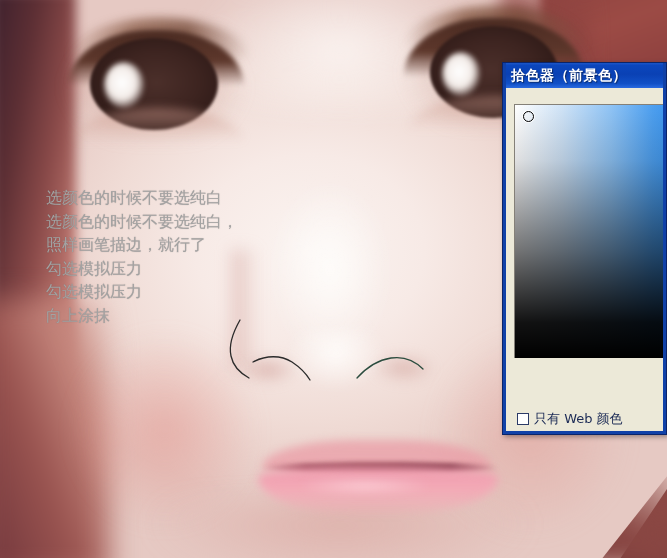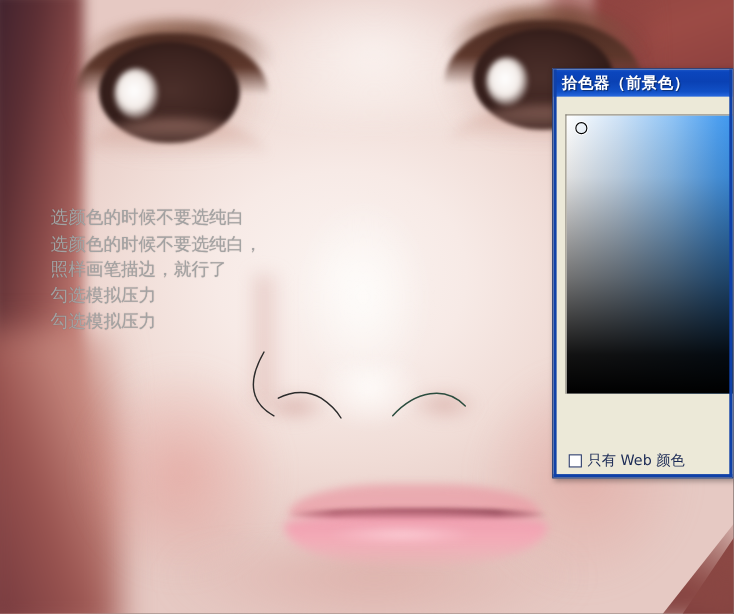--- a/index.html
+++ b/index.html
@@ -276,20 +276,21 @@
       <path d="M357,378 C366,368 378,360 391,358 C404,356 415,361 423,369" fill="none" stroke="#2b4c3e" stroke-width="1.3" stroke-linecap="round"></path>
     </svg>
   </div>
 
   <div id="annotation">
     <div>选颜色的时候不要选纯白</div>
     <div>选颜色的时候不要选纯白，</div>
     <div>照样画笔描边，就行了</div>
     <div>勾选模拟压力</div>
     <div>勾选模拟压力</div>
+    <div>向上涂抹</div>
   </div>
 
   <div id="picker">
 
     <div id="pk-title">
       <span id="pk-title-text">拾色器（前景色）</span>
     </div>
 
     <div id="pk-body">
 

